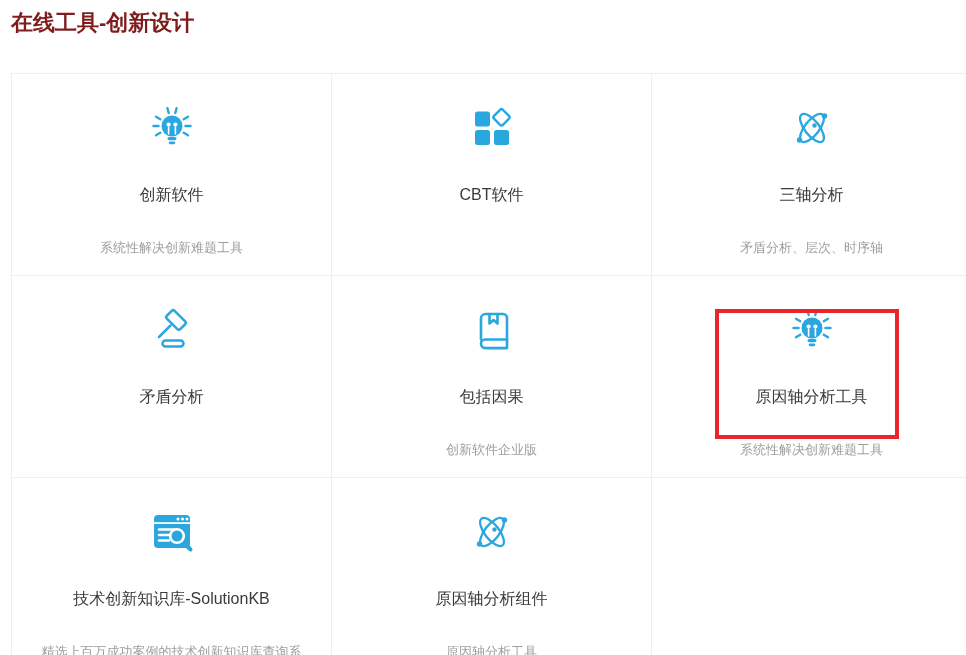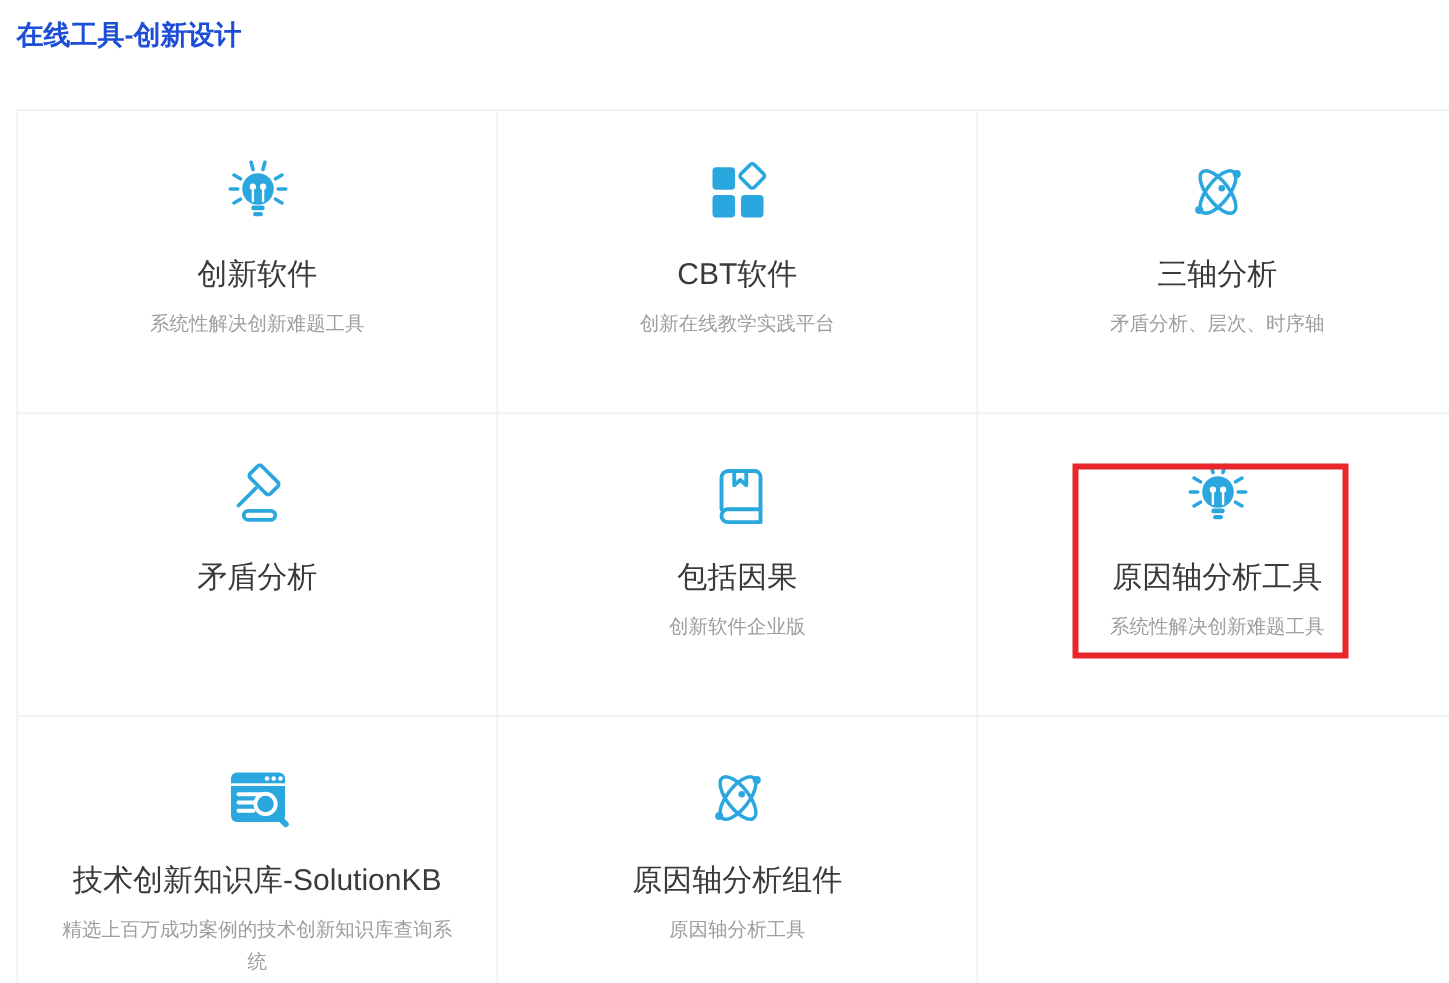--- a/index.html
+++ b/index.html
@@ -7,24 +7,24 @@
     width: 966px; height: 655px;
     position: relative;
     overflow: hidden;
     background: #ffffff;
     font-family: "Liberation Sans", "DejaVu Sans", sans-serif;
   }
   .page-title {
     position: absolute;
     left: 11px; top: 11px;
     margin: 0;
-    font-size: 18px;
+    font-size: 22px;
     line-height: 24px;
     font-weight: 700;
-    color: #1d4ed8;
+    color: #7f1d1d;
   }
   .tool-grid {
     position: absolute;
     left: 11px; top: 73px;
     width: 960px;
     display: grid;
     grid-template-columns: repeat(3, 320px);
     grid-auto-rows: 202px;
     border-top: 1px solid var(--grid-border);
     border-left: 1px solid var(--grid-border);
@@ -41,29 +41,29 @@
     padding-top: 30px;
     cursor: pointer;
     background: #ffffff;
   }
   .icon {
     width: 48px; height: 48px;
     color: var(--accent);
     flex: none;
   }
   .card-title {
-    margin-top: 17px;
-    font-size: 20px;
+    margin-top: 29px;
+    font-size: 16px;
     line-height: 28px;
     color: var(--card-title);
     text-align: center;
     white-space: nowrap;
   }
   .card-desc {
-    margin-top: 8px;
+    margin-top: 28px;
     font-size: 13px;
     line-height: 21px;
     color: var(--card-desc);
     text-align: center;
     max-width: 266px;
   }
   .highlight-ring {
     position: absolute;
     left: 715px; top: 309px;
     width: 184px; height: 130px;
@@ -145,21 +145,20 @@
         <use href="#bulb-icon" xlink:href="#bulb-icon"></use>
       </svg>
     <div class="card-title">创新软件</div>
     <div class="card-desc">系统性解决创新难题工具</div>
   </div>
     <div class="cell">
     <svg class="icon">
         <use href="#squares-icon" xlink:href="#squares-icon"></use>
       </svg>
     <div class="card-title">CBT软件</div>
-    <div class="card-desc">创新在线教学实践平台</div>
   </div>
     <div class="cell">
     <svg class="icon">
         <use href="#atom-icon" xlink:href="#atom-icon"></use>
       </svg>
     <div class="card-title">三轴分析</div>
     <div class="card-desc">矛盾分析、层次、时序轴</div>
   </div>
     <div class="cell">
     <svg class="icon">

